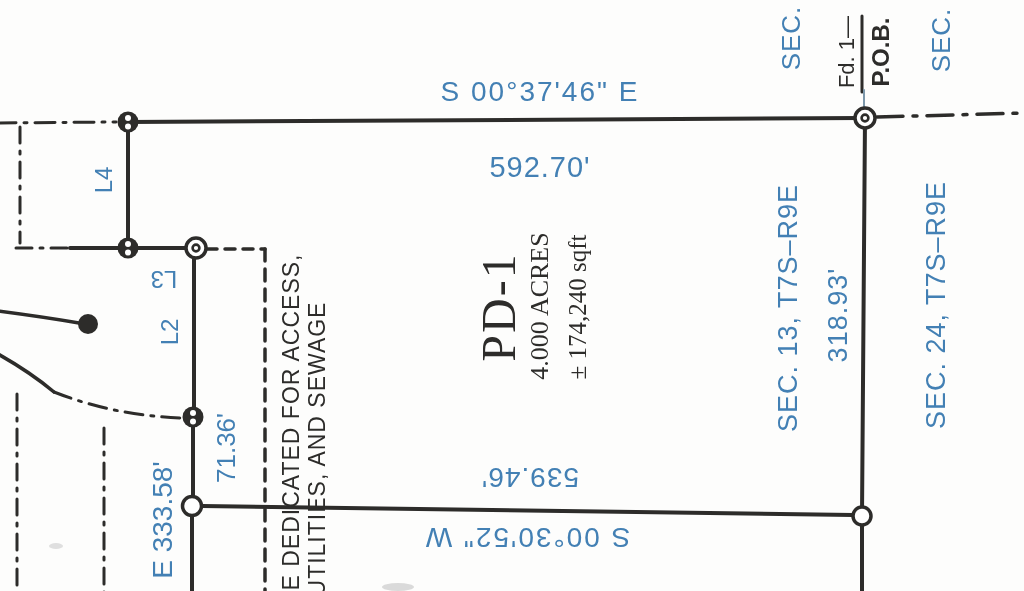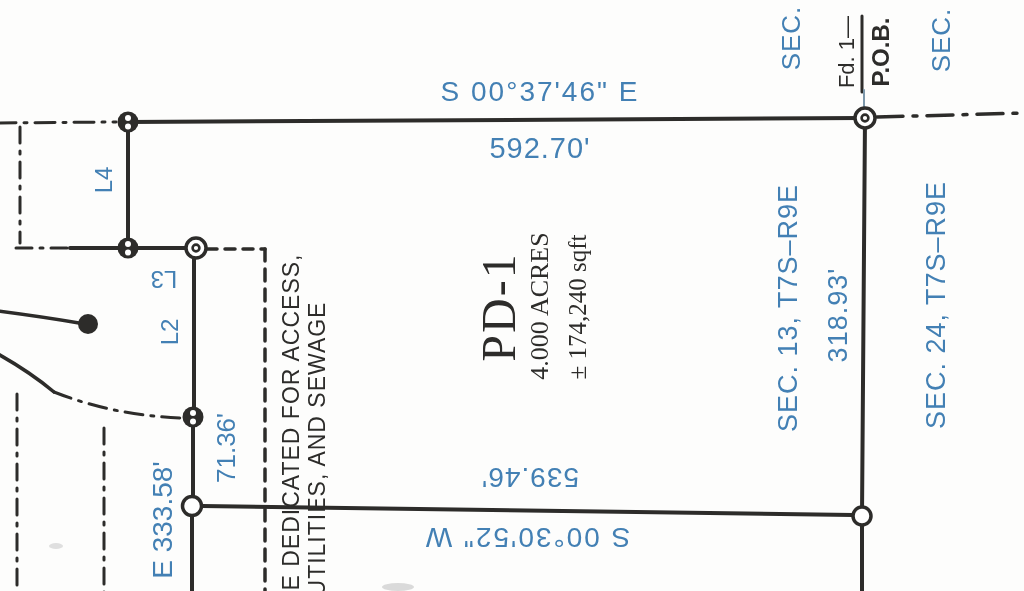--- a/index.html
+++ b/index.html
@@ -89,21 +89,21 @@
     </g>
     <circle cx="192" cy="506" r="9.5" fill="#fff" stroke="#2d2c2a" stroke-width="3.5"></circle>
     <circle cx="862" cy="516" r="9" fill="#fff" stroke="#2d2c2a" stroke-width="3.5"></circle>
     <circle cx="88" cy="324" r="10" fill="#2d2c2a"></circle>
 
     <ellipse cx="398" cy="587" rx="16" ry="4" fill="#bdbdbd" opacity="0.55"></ellipse>
     <ellipse cx="56" cy="546" rx="7" ry="3" fill="#cccccc" opacity="0.6"></ellipse>
   </svg>
 
   <div class="t blue" style="left:540px;top:92px;font-size:28px;letter-spacing:2px;">S 00°37'46" E</div>
-  <div class="t blue" style="left:540px;top:148px;font-size:29px;letter-spacing:1px;">592.70'</div>
+  <div class="t blue" style="left:540px;top:167px;font-size:29px;letter-spacing:1px;">592.70'</div>
 
   <div class="t r180 blue" style="left:530px;top:477px;font-size:28px;letter-spacing:1px;">539.46'</div>
   <div class="t r180 blue" style="left:527px;top:537px;font-size:28px;letter-spacing:2px;">S 00°30'52" W</div>
 
   <div class="t ccw blue" style="left:104px;top:180px;font-size:24px;">L4</div>
   <div class="t r180 blue" style="left:164px;top:279px;font-size:24px;">L3</div>
   <div class="t ccw blue" style="left:170px;top:332px;font-size:24px;">L2</div>
   <div class="t ccw blue" style="left:226px;top:448px;font-size:26px;">71.36'</div>
   <div class="t ccw blue" style="left:163px;top:520px;font-size:28px;">E 333.58'</div>
 

